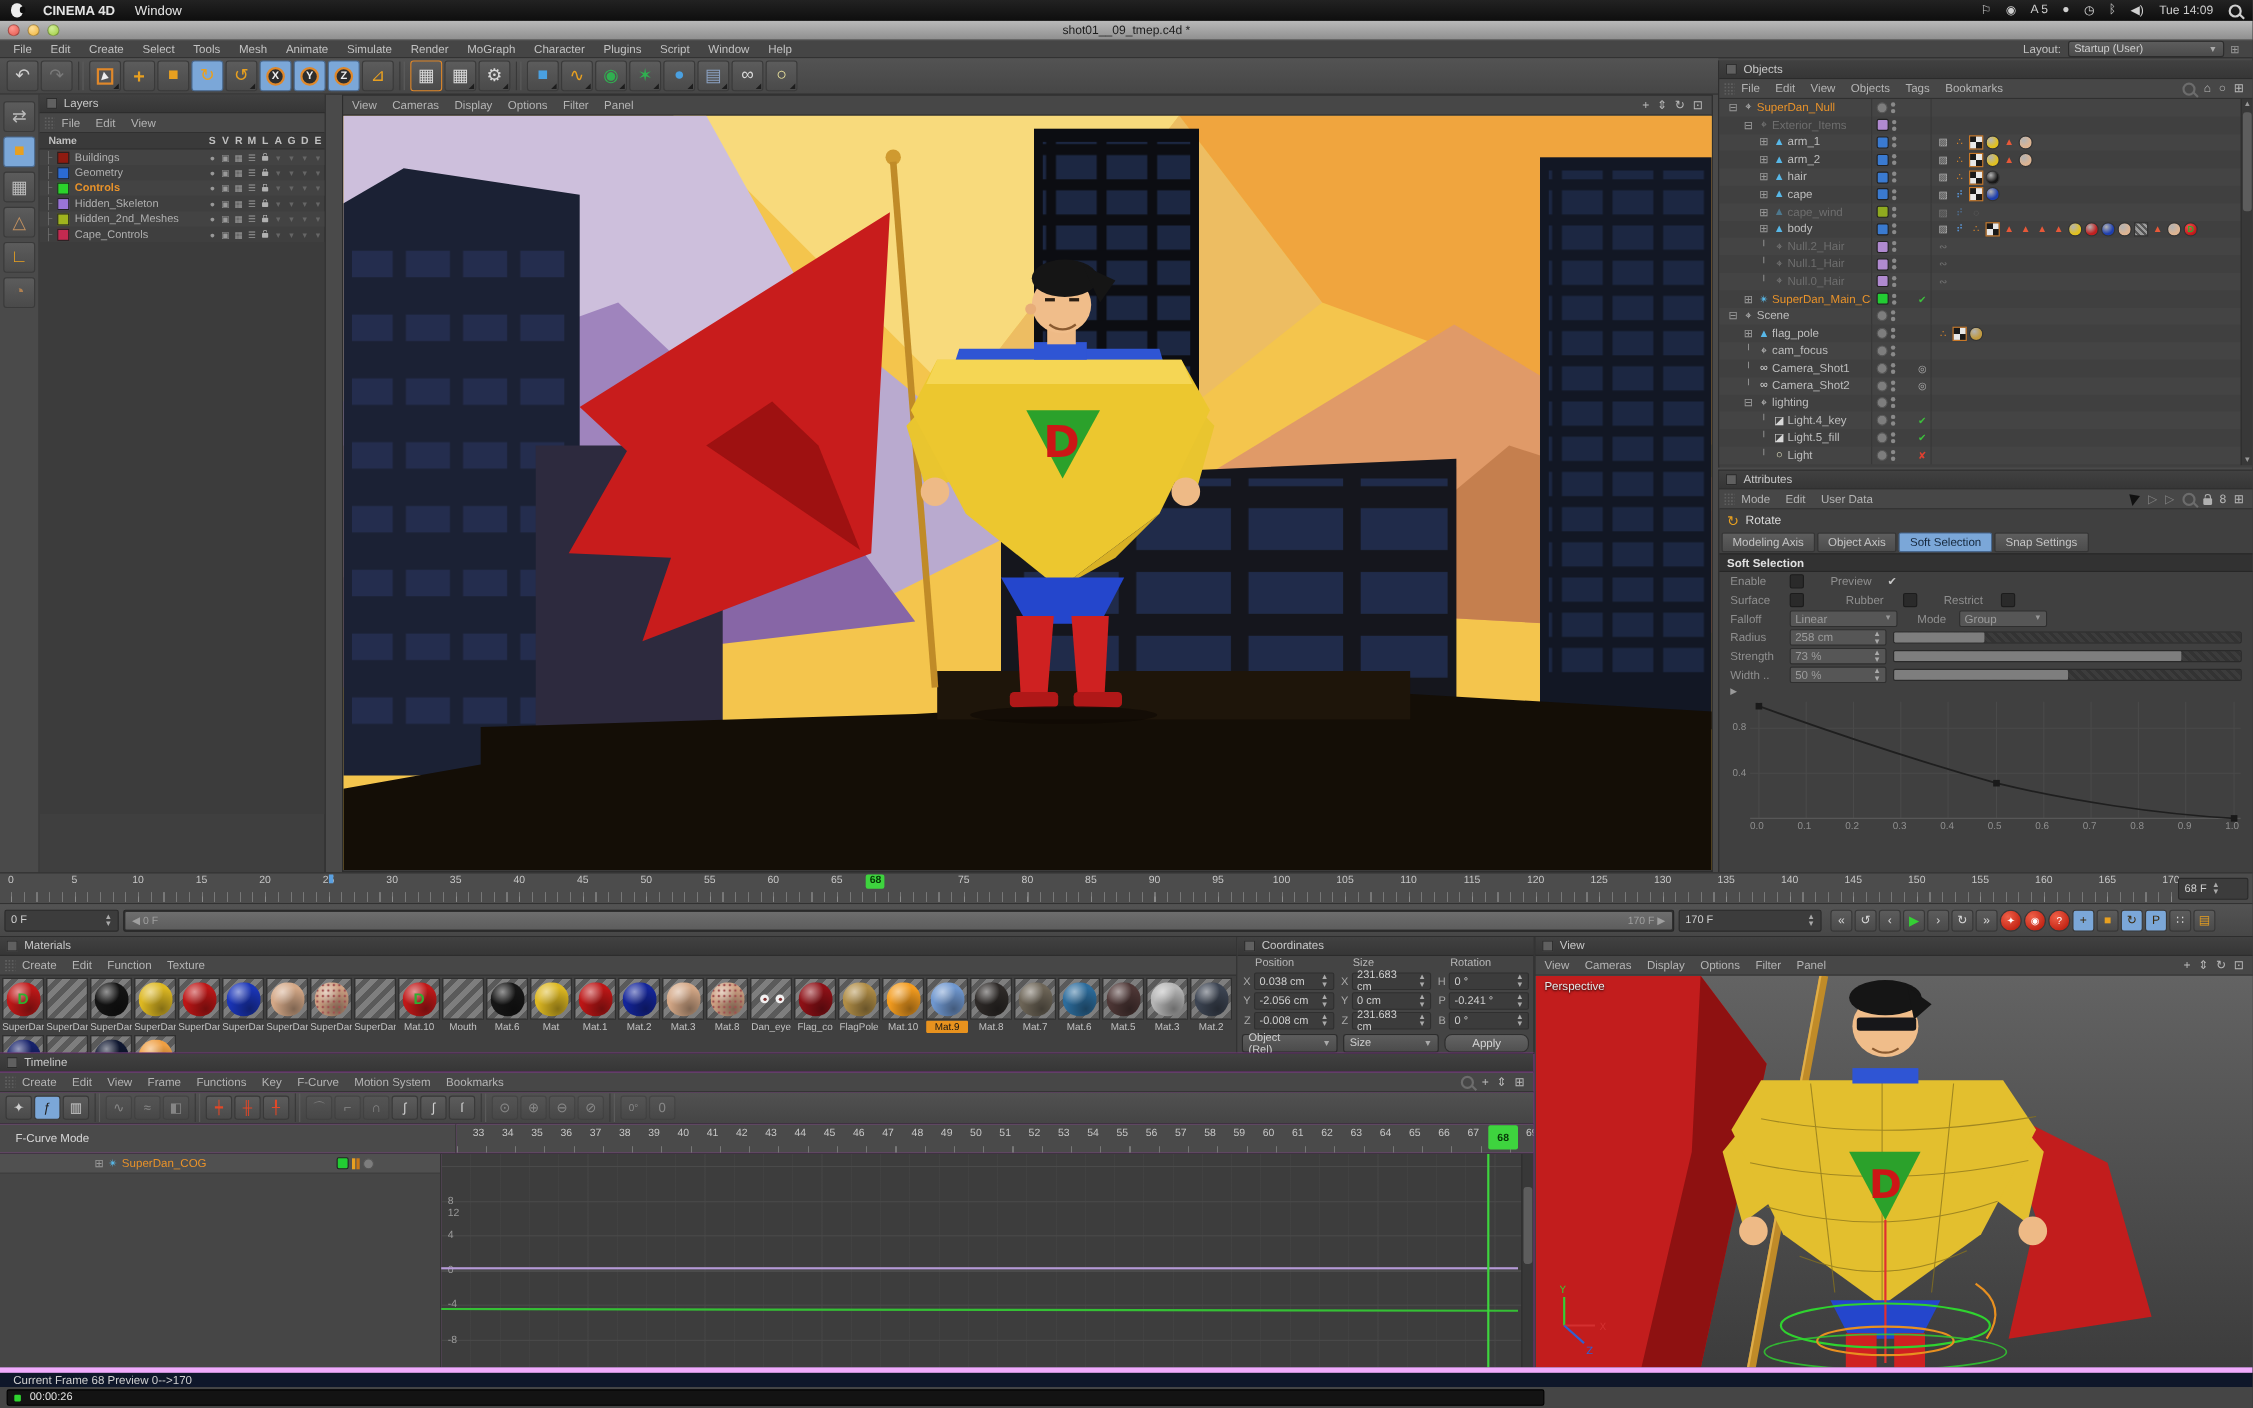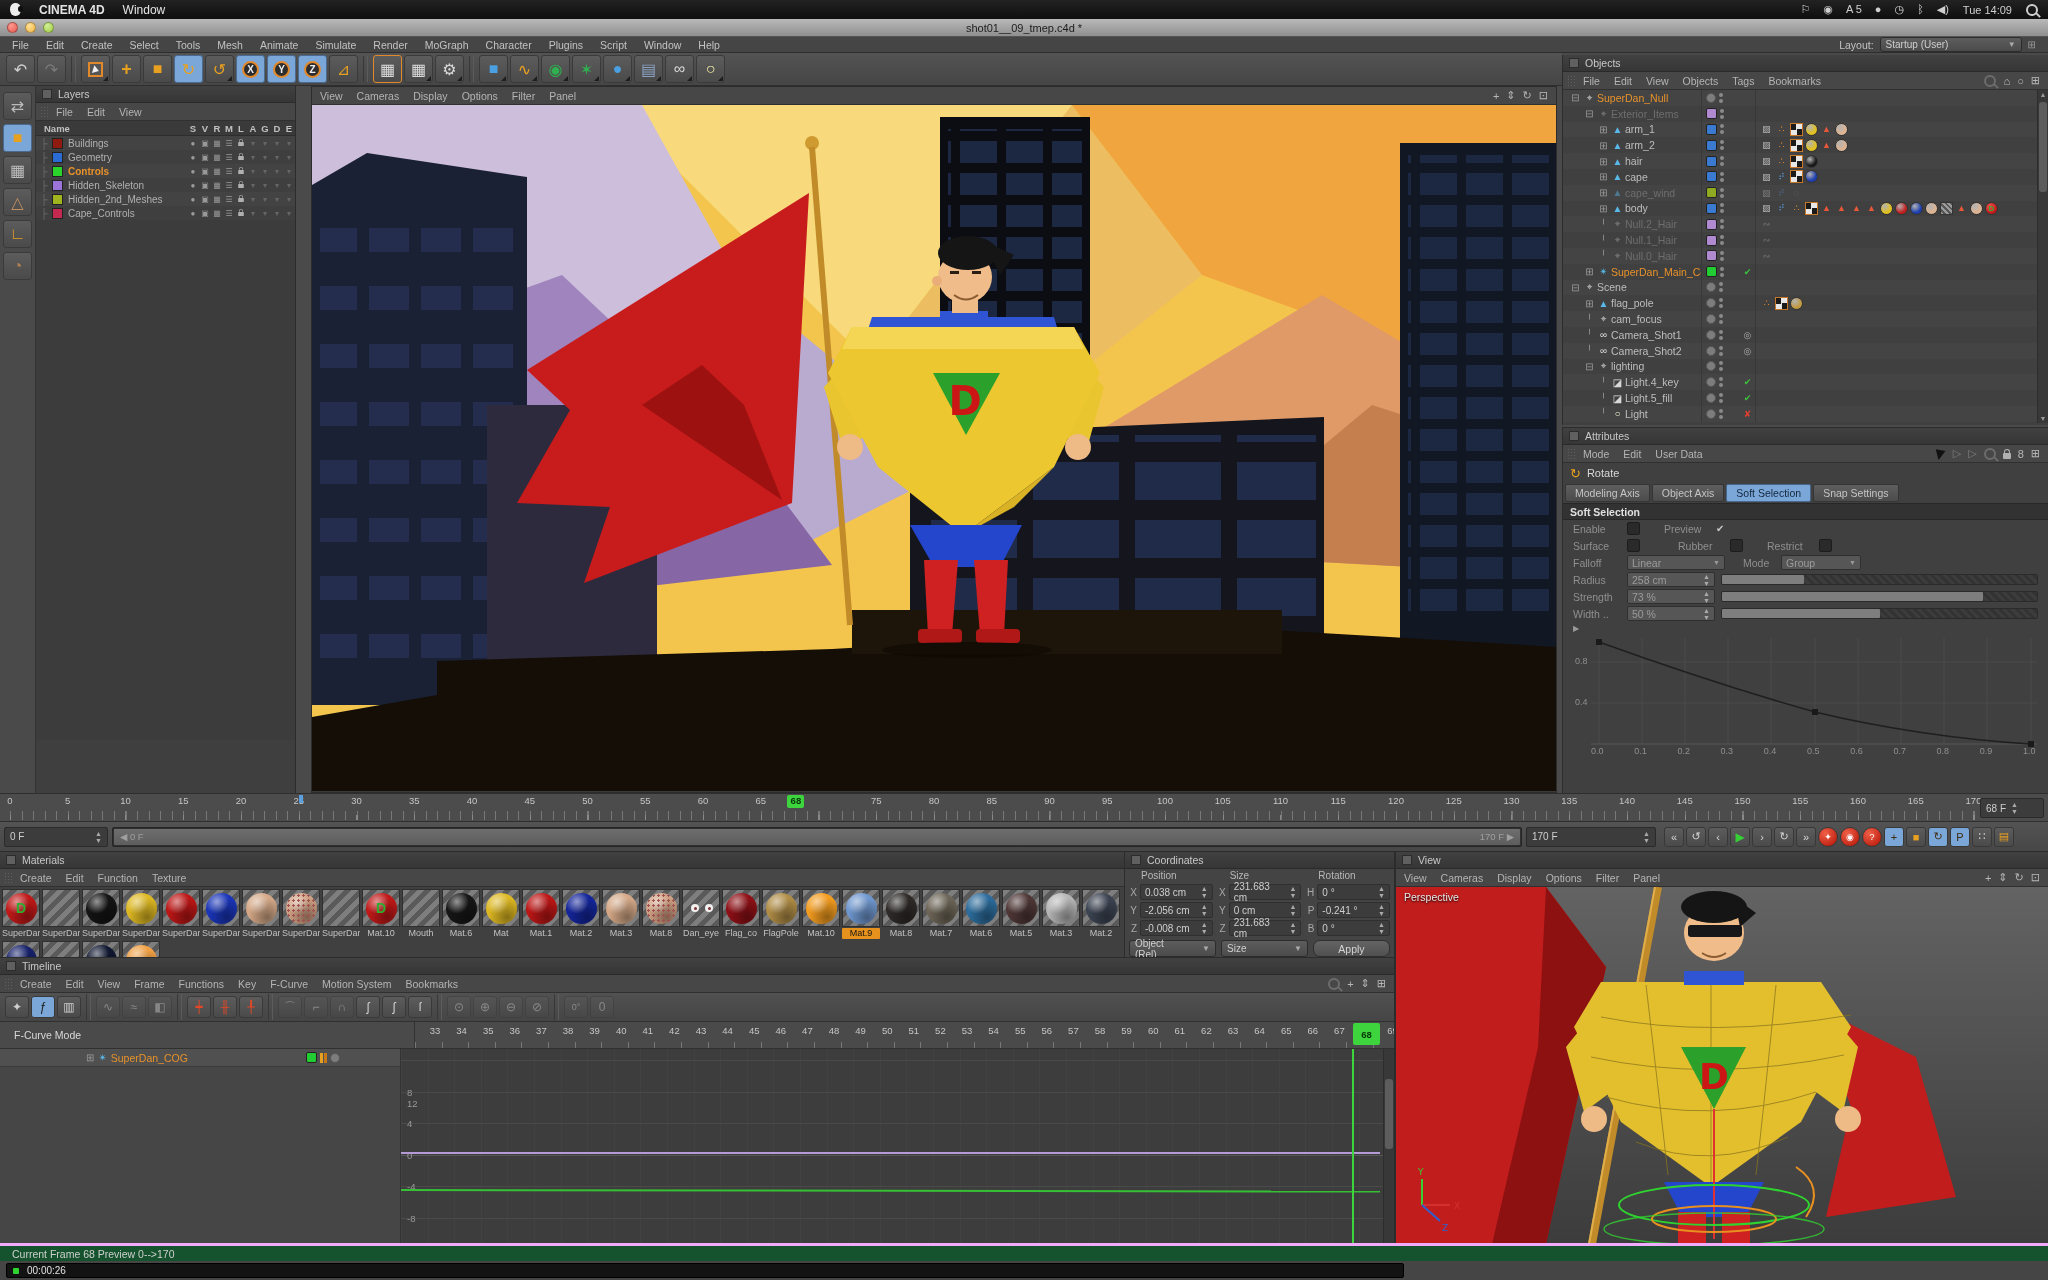--- a/index.html
+++ b/index.html
@@ -182,21 +182,21 @@
   #tbody{display:flex;height:198px;}
   #ttree{width:400px;background:#464646;border-right:1px solid #333;position:relative;}
   .trackrow{height:17px;background:#505050;border-bottom:1px solid #3a3a3a;display:flex;align-items:center;gap:4px;padding-left:86px;}
   .trackrow .nm{color:#e8922a;font-size:10.5px;}
   .trackrow .chips{margin-left:auto;margin-right:60px;display:flex;gap:3px;align-items:center;}
   #tgraph{position:relative;flex:1;background:#3d3d3d;overflow:hidden;
           background-image:repeating-linear-gradient(90deg,rgba(255,255,255,.025) 0 1px,transparent 1px 26.6px);}
   .hgrid{position:absolute;left:0;right:0;height:1px;background:#4a4a4a;}
   .ylab{position:absolute;left:6px;color:#9a9a9a;font-size:9.5px;transform:translateY(-50%);}
   
-  #status1{left:0;top:1243px;width:2048px;height:18px;background:#14532d;display:flex;align-items:center;padding:0 12px;box-sizing:border-box;color:#cfcfcf;border-top:3px solid #f0abfc;}
+  #status1{left:0;top:1243px;width:2048px;height:18px;background:#0f172a;display:flex;align-items:center;padding:0 12px;box-sizing:border-box;color:#cfcfcf;border-top:5px solid #f0abfc;}
   #status2{left:0;top:1261px;width:2048px;height:19px;background:#454545;display:flex;align-items:center;padding:0 6px;box-sizing:border-box;}
   #timefield{width:1384px;height:13px;background:#131313;border:1px solid #000;border-radius:2px;display:flex;align-items:center;gap:8px;padding:0 6px;color:#e0e0e0;font-size:10px;}
   .led{width:6px;height:6px;background:#2fd32f;border-radius:1px;}
 </style>
 </head>
 <body>
 
 <div id="root">
 
   <div id="macbar" class="abs">

